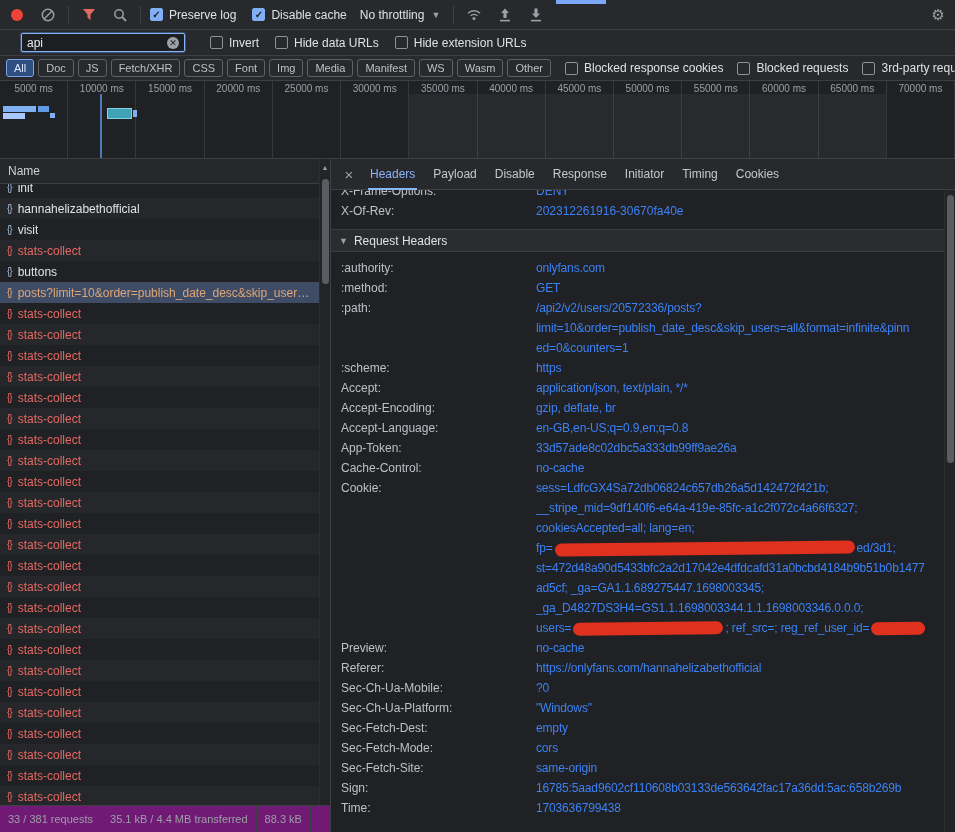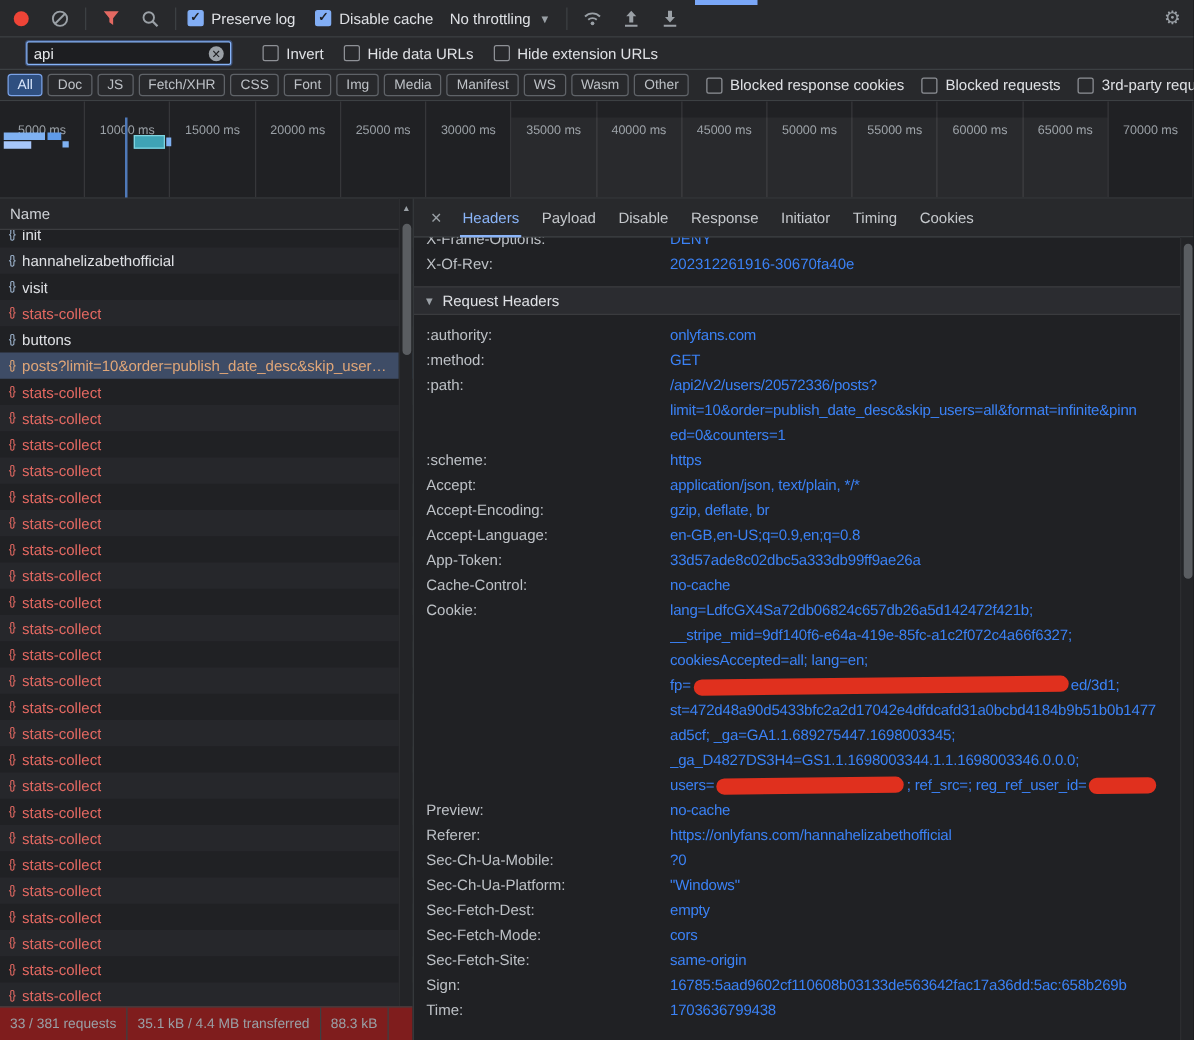--- a/index.html
+++ b/index.html
@@ -33,21 +33,21 @@
   
   .typebar{top:56px;height:25px;padding:0 6px;gap:4px}
   .chips{display:flex;align-items:center;gap:4px}
   .chip{height:18px;padding:0 7px;border:1px solid #5f6368;border-radius:3px;color:#bdc1c6;font-size:11px;display:flex;align-items:center;white-space:nowrap}
   .chip.active{background:#2f4f80;border-color:#7ba3e8;color:#dbe7fb}
   .typebar .cb-group{margin-left:10px;gap:14px}
   
   .overview{position:absolute;top:81px;left:0;right:0;height:78px;border-bottom:1px solid #3c4043;overflow:hidden;background:#202124}
   .ov-cols{position:absolute;inset:0;display:flex}
   .ov-col{flex:1 1 0;border-right:1px solid #36373a;overflow:hidden}
-  .ov-col .tick{display:block;text-align:center;margin-top:18px;font-size:10px;color:#9aa0a6;white-space:nowrap}
+  .ov-col .tick{display:block;text-align:center;margin-top:2px;font-size:10px;color:#9aa0a6;white-space:nowrap}
   .ov-shade{position:absolute;left:409px;width:477px;top:13px;bottom:0;background:rgba(255,255,255,.045)}
   .wbar{position:absolute}
   .wb1{left:3px;top:25px;width:33px;height:6px;background:#7fb1f2}
   .wb2{left:3px;top:32px;width:22px;height:6px;background:#a8c7fa}
   .wb3{left:38px;top:25px;width:11px;height:6px;background:#5f9ae8}
   .wb4{left:50px;top:32px;width:5px;height:5px;background:#7fb1f2}
   .wvline{left:100px;top:13px;width:2px;height:65px;background:#4f79b8}
   .wteal{left:107px;top:27px;width:25px;height:11px;background:#3fa3b5;border:1px solid #7fd4e0}
   .wb5{left:133px;top:29px;width:4px;height:7px;background:#7fb1f2}
   
@@ -61,21 +61,21 @@
   .req-row .ric{font-size:10px;color:#9fb6d0;flex:0 0 auto;letter-spacing:-1px}
   .req-row .rlabel{overflow:hidden}
   .req-row.error{color:#e46962}
   .req-row.error .ric{color:#e46962}
   .req-row.selected{background:#3e4c66 !important;color:#e0a678}
   .req-row.selected .ric{color:#e0a678}
   .req-scroll{position:absolute;top:0;right:0;width:11px;bottom:27px;background:#232427;border-left:1px solid #2c2d30;z-index:3}
   .req-scroll .arrow{color:#9aa0a6;font-size:7px;text-align:center;height:12px;line-height:12px;margin-top:3px}
   .req-scroll .thumb{position:absolute;top:20px;left:2px;width:7px;height:105px;background:#5a5d61;border-radius:4px}
   
-  .status{position:absolute;left:0;bottom:0;width:330px;height:27px;background:#7f1d1d;border-top:1px solid #3c4043;
+  .status{position:absolute;left:0;bottom:0;width:330px;height:27px;background:#701a75;border-top:1px solid #3c4043;
     display:flex;align-items:center;font-size:11px;color:#9aa0a6;z-index:4}
   .status .item{padding:0 8px;height:100%;display:flex;align-items:center;border-right:1px solid #3c4043;white-space:nowrap}
   
   .details{position:relative;flex:1 1 auto;border-left:1px solid #3c4043;background:#202124;overflow:hidden}
   .tabs{height:31px;display:flex;align-items:center;background:#28292c;border-bottom:1px solid #3c4043;padding-left:6px}
   .tab-close{width:24px;text-align:center;color:#9aa0a6;font-size:15px;line-height:31px;flex:0 0 auto}
   .tab{padding:0 9px;height:31px;line-height:31px;color:#c5c8cc;position:relative;white-space:nowrap}
   .tab.active{color:#8ab4f8}
   .tab.active::after{content:"";position:absolute;left:7px;right:7px;bottom:0;height:2px;background:#8ab4f8}
   .hcontent{position:absolute;top:31px;left:0;right:11px;bottom:0;overflow:hidden}
@@ -485,21 +485,21 @@
             </div>
             <div class="hrow">
               <div class="hname">Cache-Control:</div>
               <div class="hvalue">
                 <div class="hline"><span>no-cache</span></div>
               </div>
             </div>
             <div class="hrow">
               <div class="hname">Cookie:</div>
               <div class="hvalue">
-                <div class="hline"><span>lang=LdfcGX4Sa72db06824c657db26a5d142472f421b;</span></div>
+                <div class="hline"><span>sess=LdfcGX4Sa72db06824c657db26a5d142472f421b;</span></div>
                 <div class="hline"><span>__stripe_mid=9df140f6-e64a-419e-85fc-a1c2f072c4a66f6327;</span></div>
                 <div class="hline"><span>cookiesAccepted=all; lang=en;</span></div>
                 <div class="hline"><span>fp=</span><span class="redact" style="width: 300px;"></span><span>ed/3d1;</span></div>
                 <div class="hline"><span>st=472d48a90d5433bfc2a2d17042e4dfdcafd31a0bcbd4184b9b51b0b1477</span></div>
                 <div class="hline"><span>ad5cf; _ga=GA1.1.689275447.1698003345;</span></div>
                 <div class="hline"><span>_ga_D4827DS3H4=GS1.1.1698003344.1.1.1698003346.0.0.0;</span></div>
                 <div class="hline"><span>users=</span><span class="redact" style="width: 150px;"></span><span>; ref_src=; reg_ref_user_id=</span><span class="redact" style="width: 54px;"></span></div>
               </div>
             </div>
             <div class="hrow">

